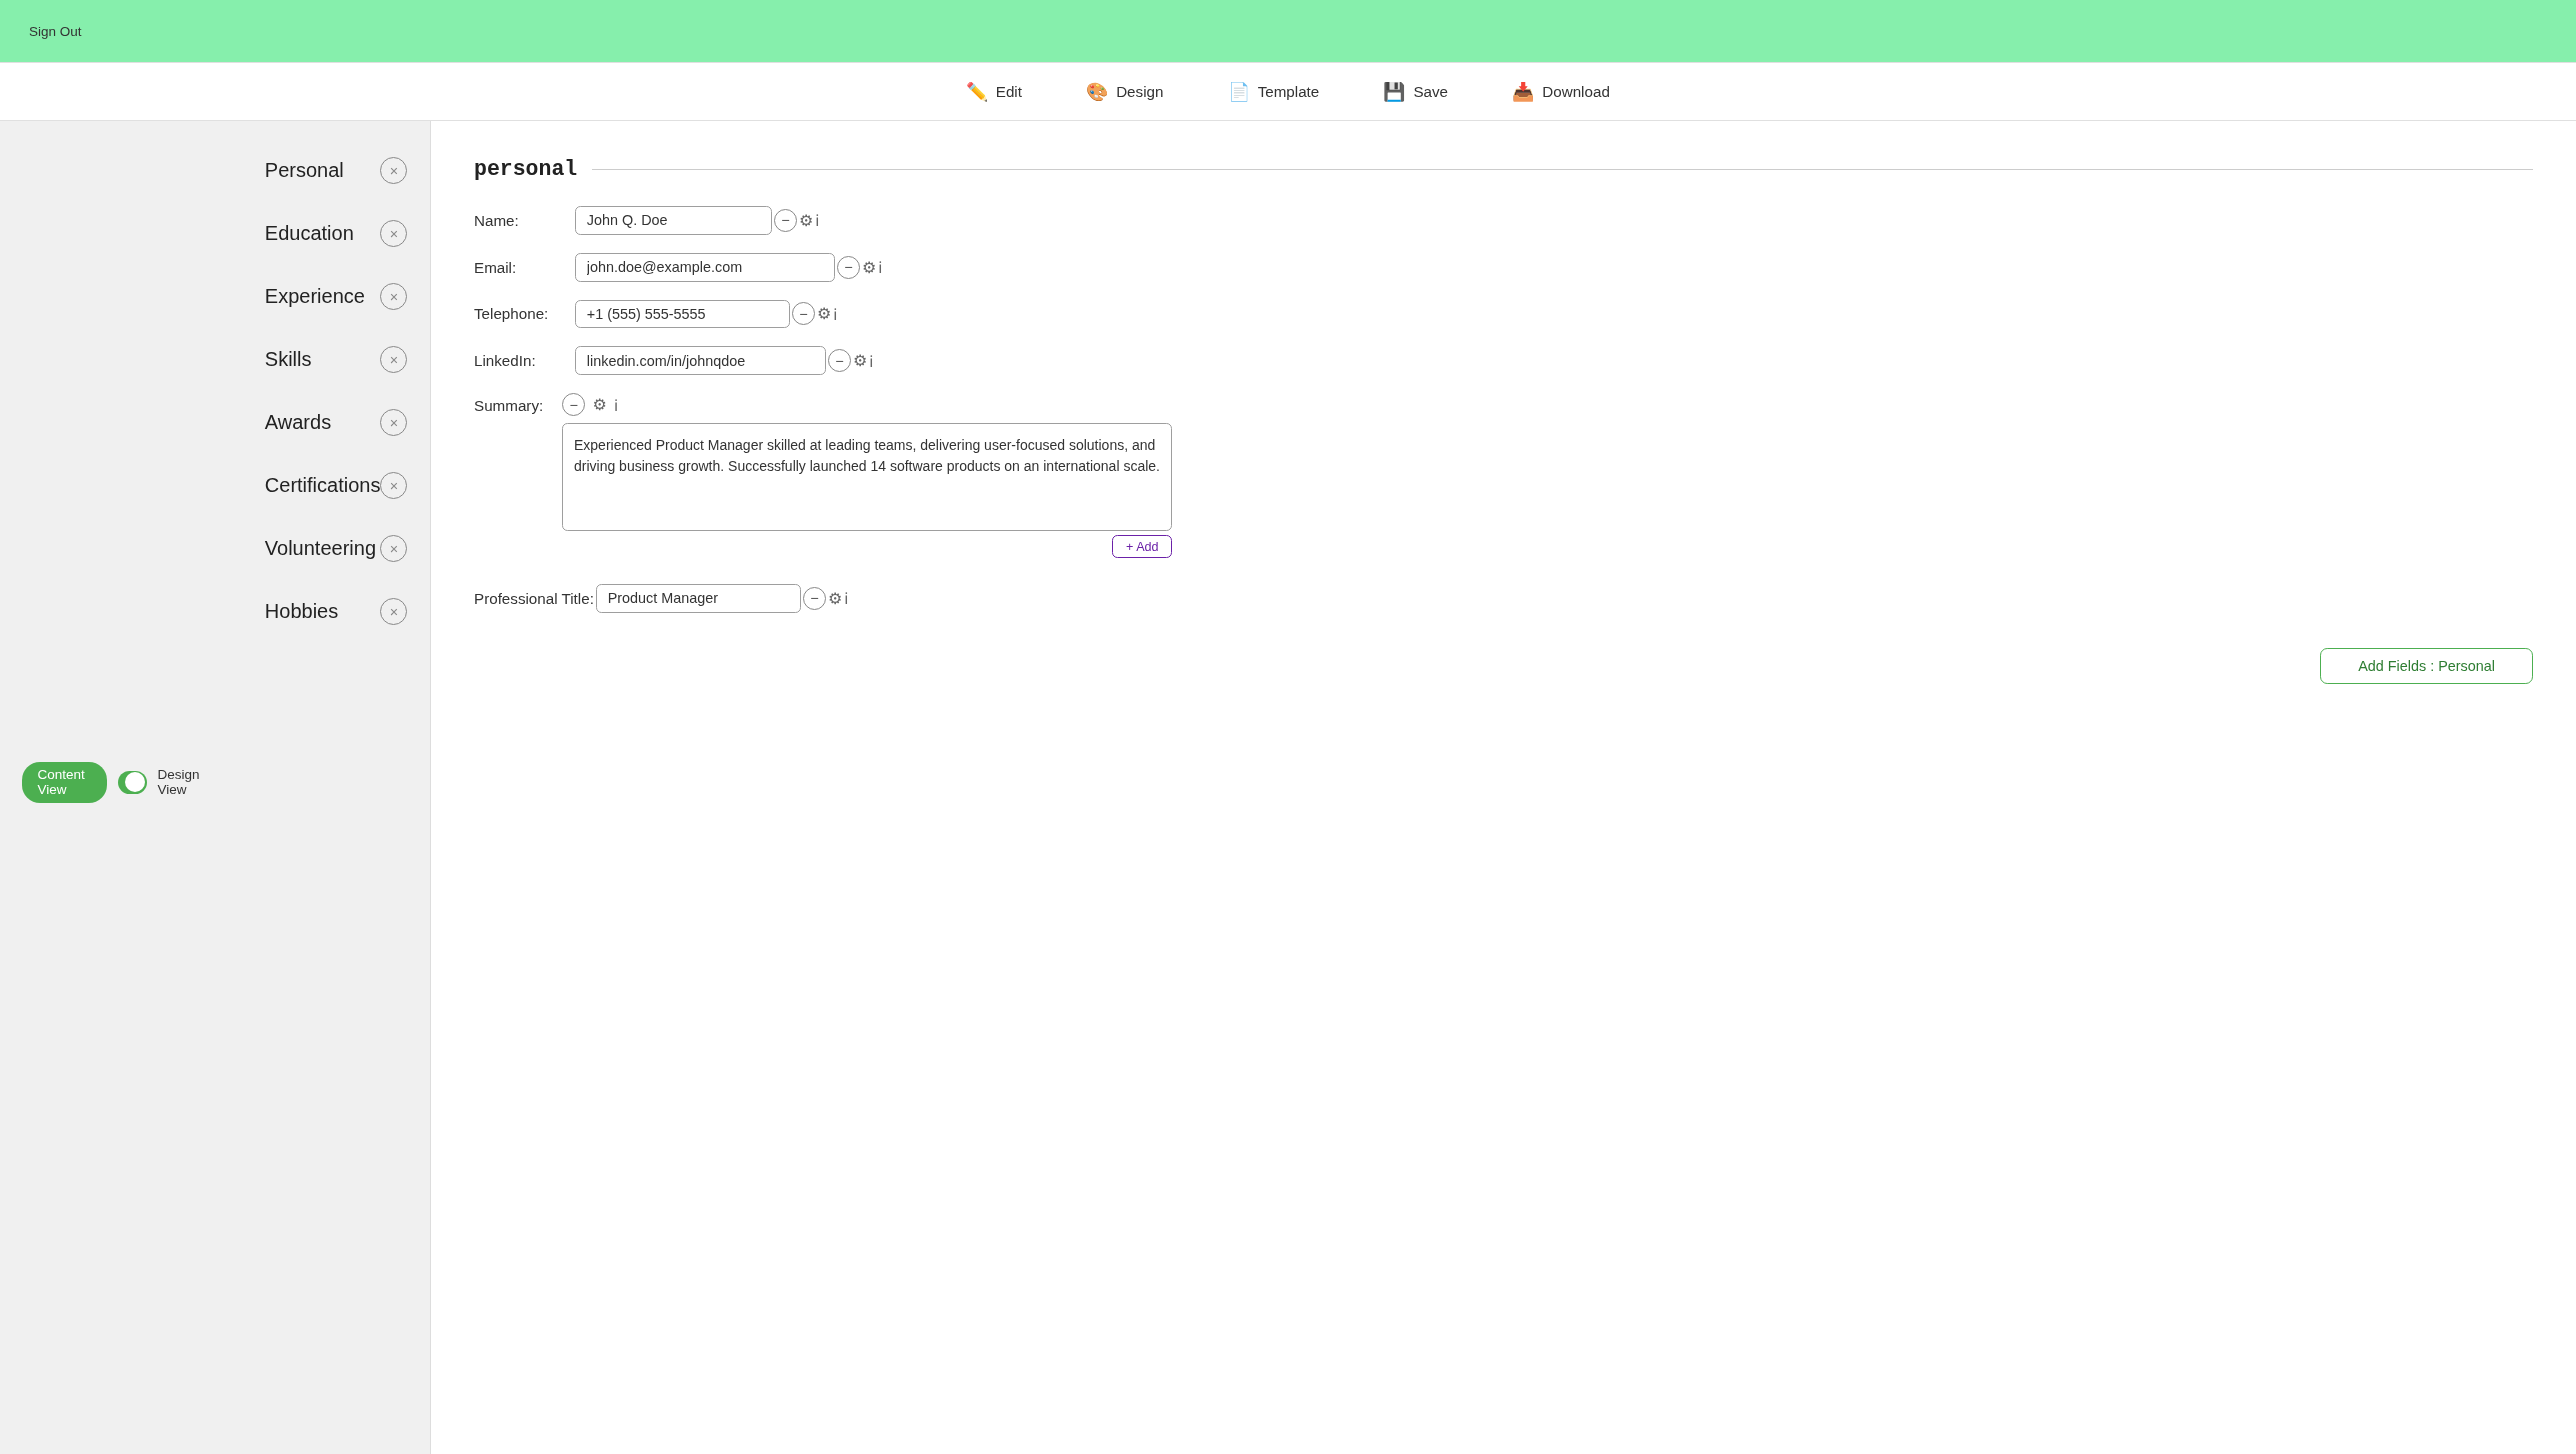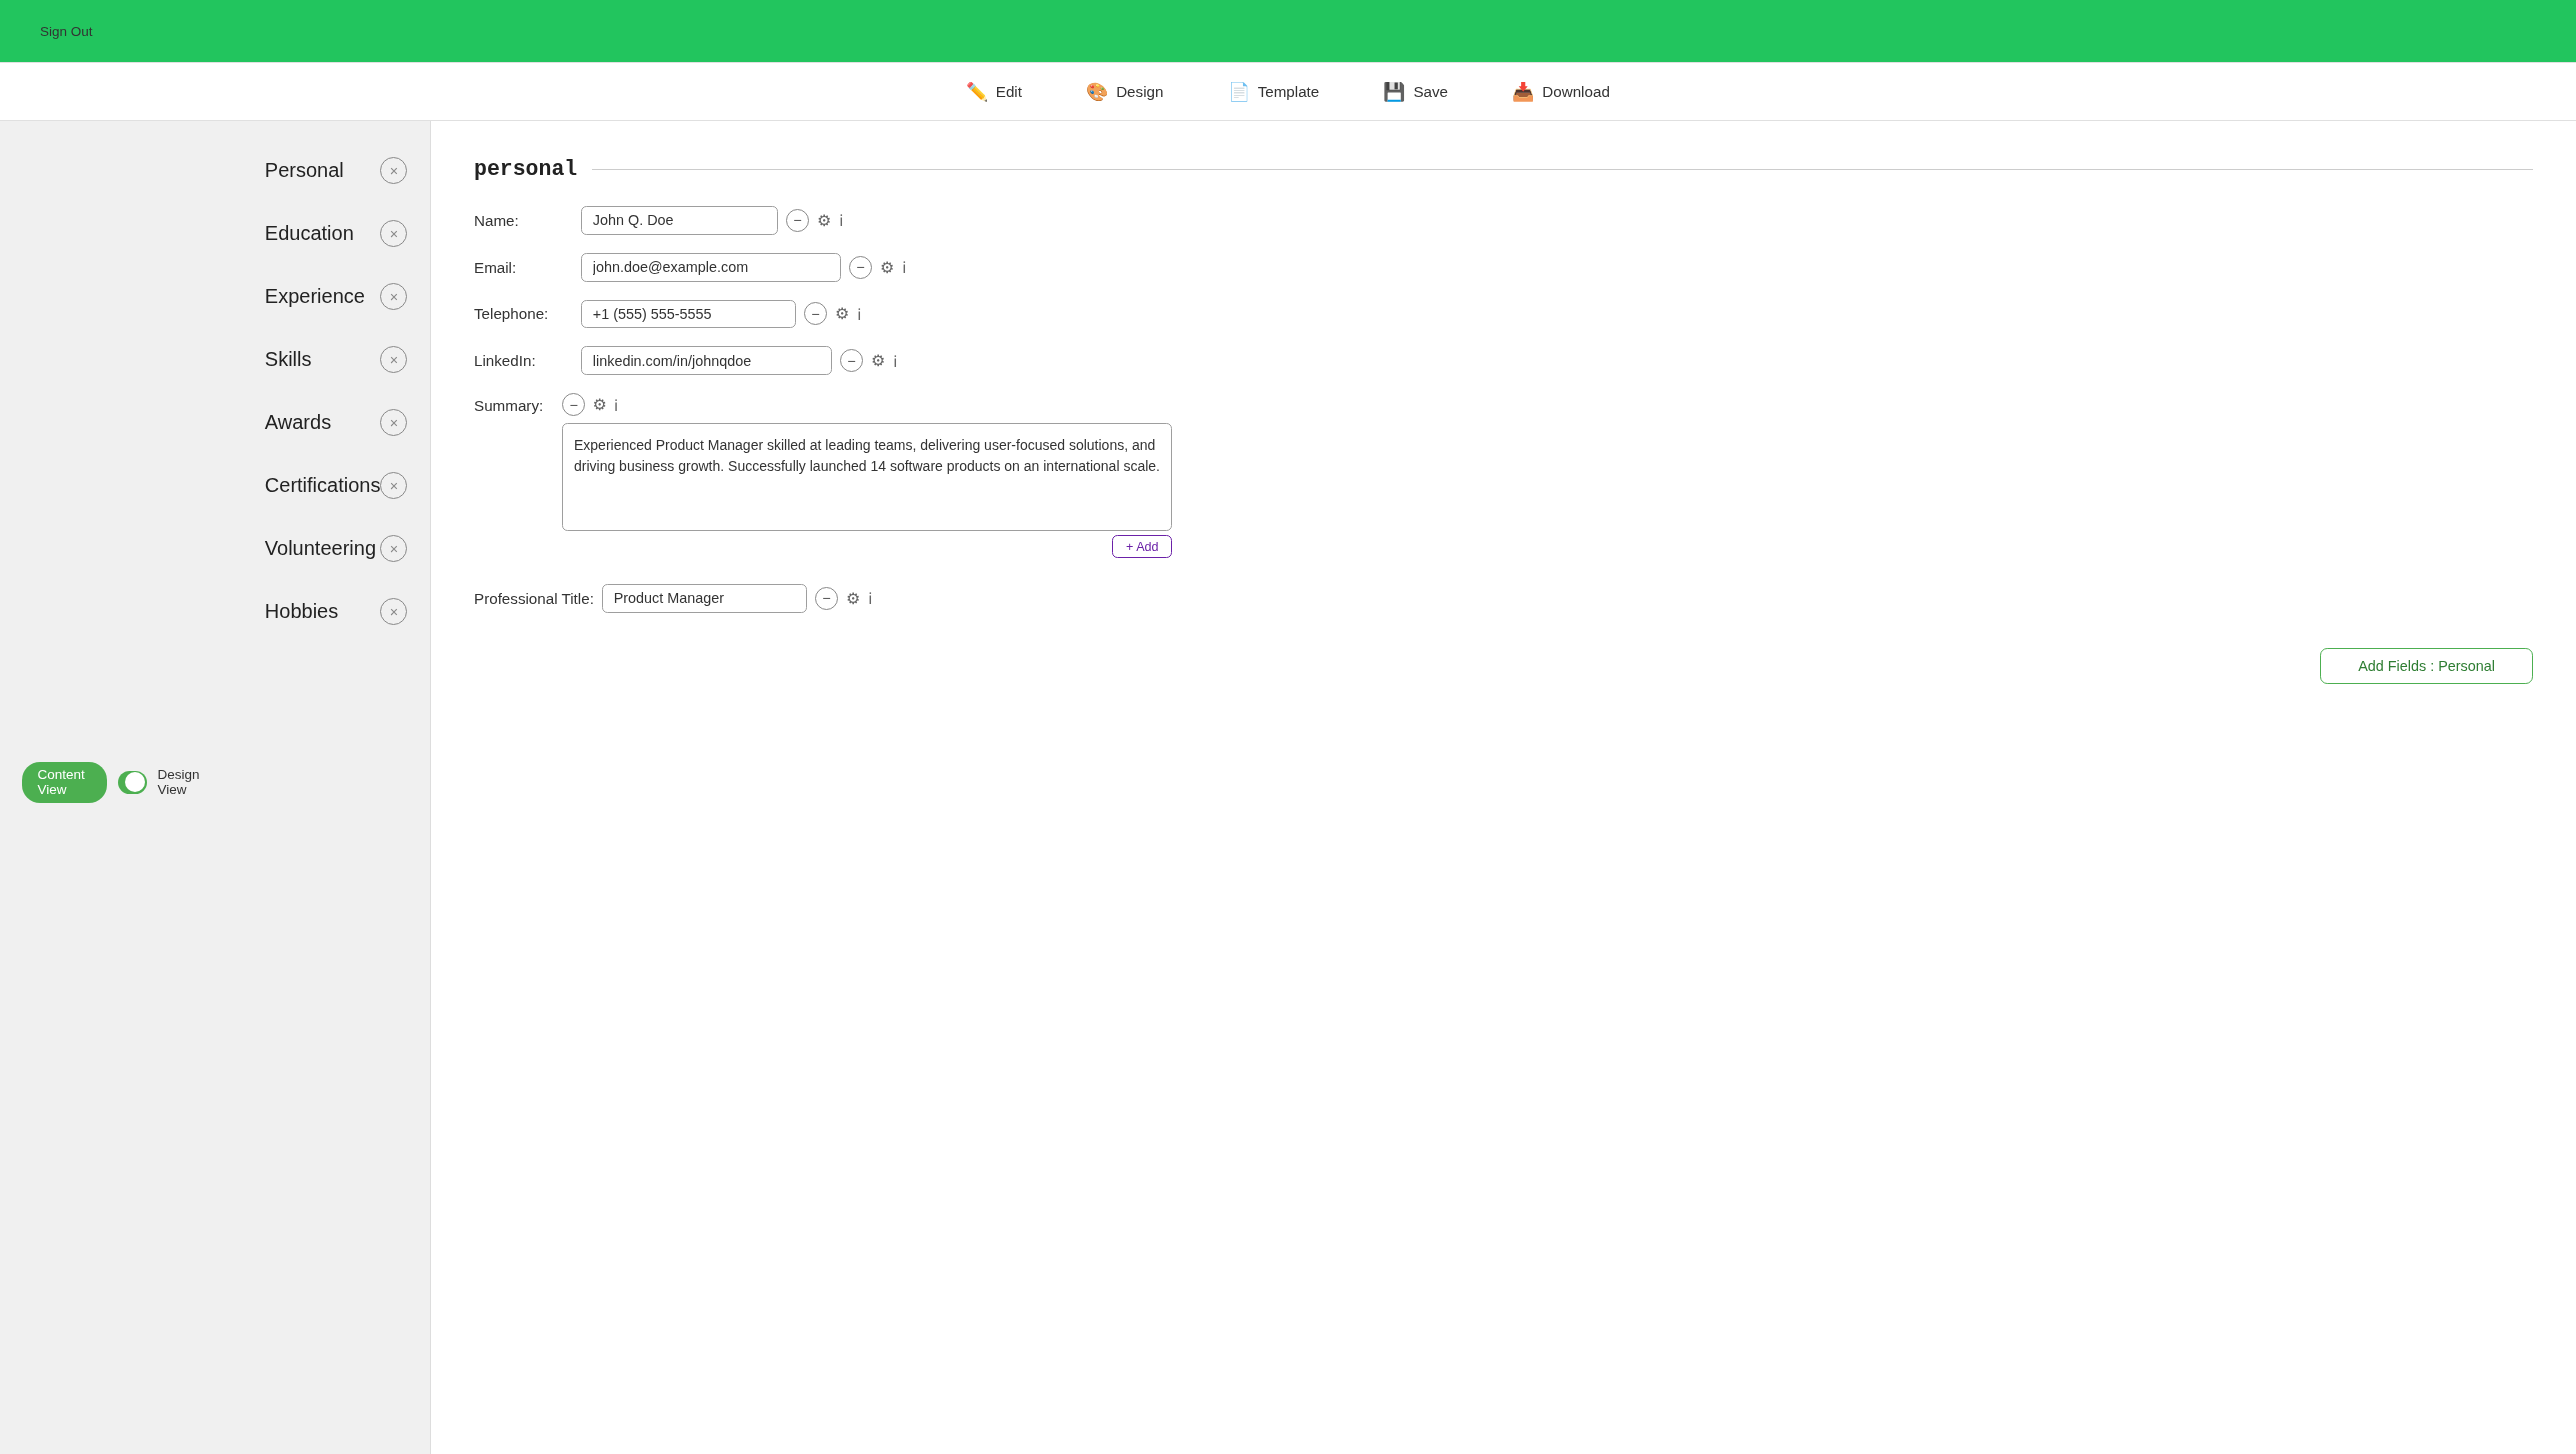--- a/index.html
+++ b/index.html
@@ -1,24 +1,24 @@
 <!DOCTYPE html>
 <html style="font-size:14.4px"><head>
   <meta charset="utf-8">
   <style>
     * { box-sizing: border-box; margin: 0; padding: 0; }
     body { font-family: -apple-system, BlinkMacSystemFont, 'Segoe UI', sans-serif; background: #f5f5f5; height: 100vh; display: flex; flex-direction: column; }
 
     
     .top-nav {
-      background: #22c55e;
+      background: #86efac;
       border-bottom: 0.9px solid #e0e0e0;
       display: flex;
       align-items: center;
-      padding: 0 40px;
+      padding: 0 29px;
       height: 63px;
       flex-shrink: 0;
     }
     .sign-out {
       font-size: 13.5px;
       color: #333;
       cursor: pointer;
       margin-right: auto;
     }
     .nav-buttons {
@@ -182,21 +182,21 @@
       flex: 1;
       height: 0.9px;
       background: #ccc;
     }
 
     
     .field-row {
       display: flex;
       align-items: center;
       margin-bottom: 18px;
-      gap: 8px;
+      gap: 2px;
     }
     .field-label {
       font-size: 15.2px;
       color: #333;
       min-width: 99px;
     }
     .field-input {
       border: 1.3px solid #9e9e9e;
       border-radius: 5.4px;
       padding: 5.4px 10.8px;

